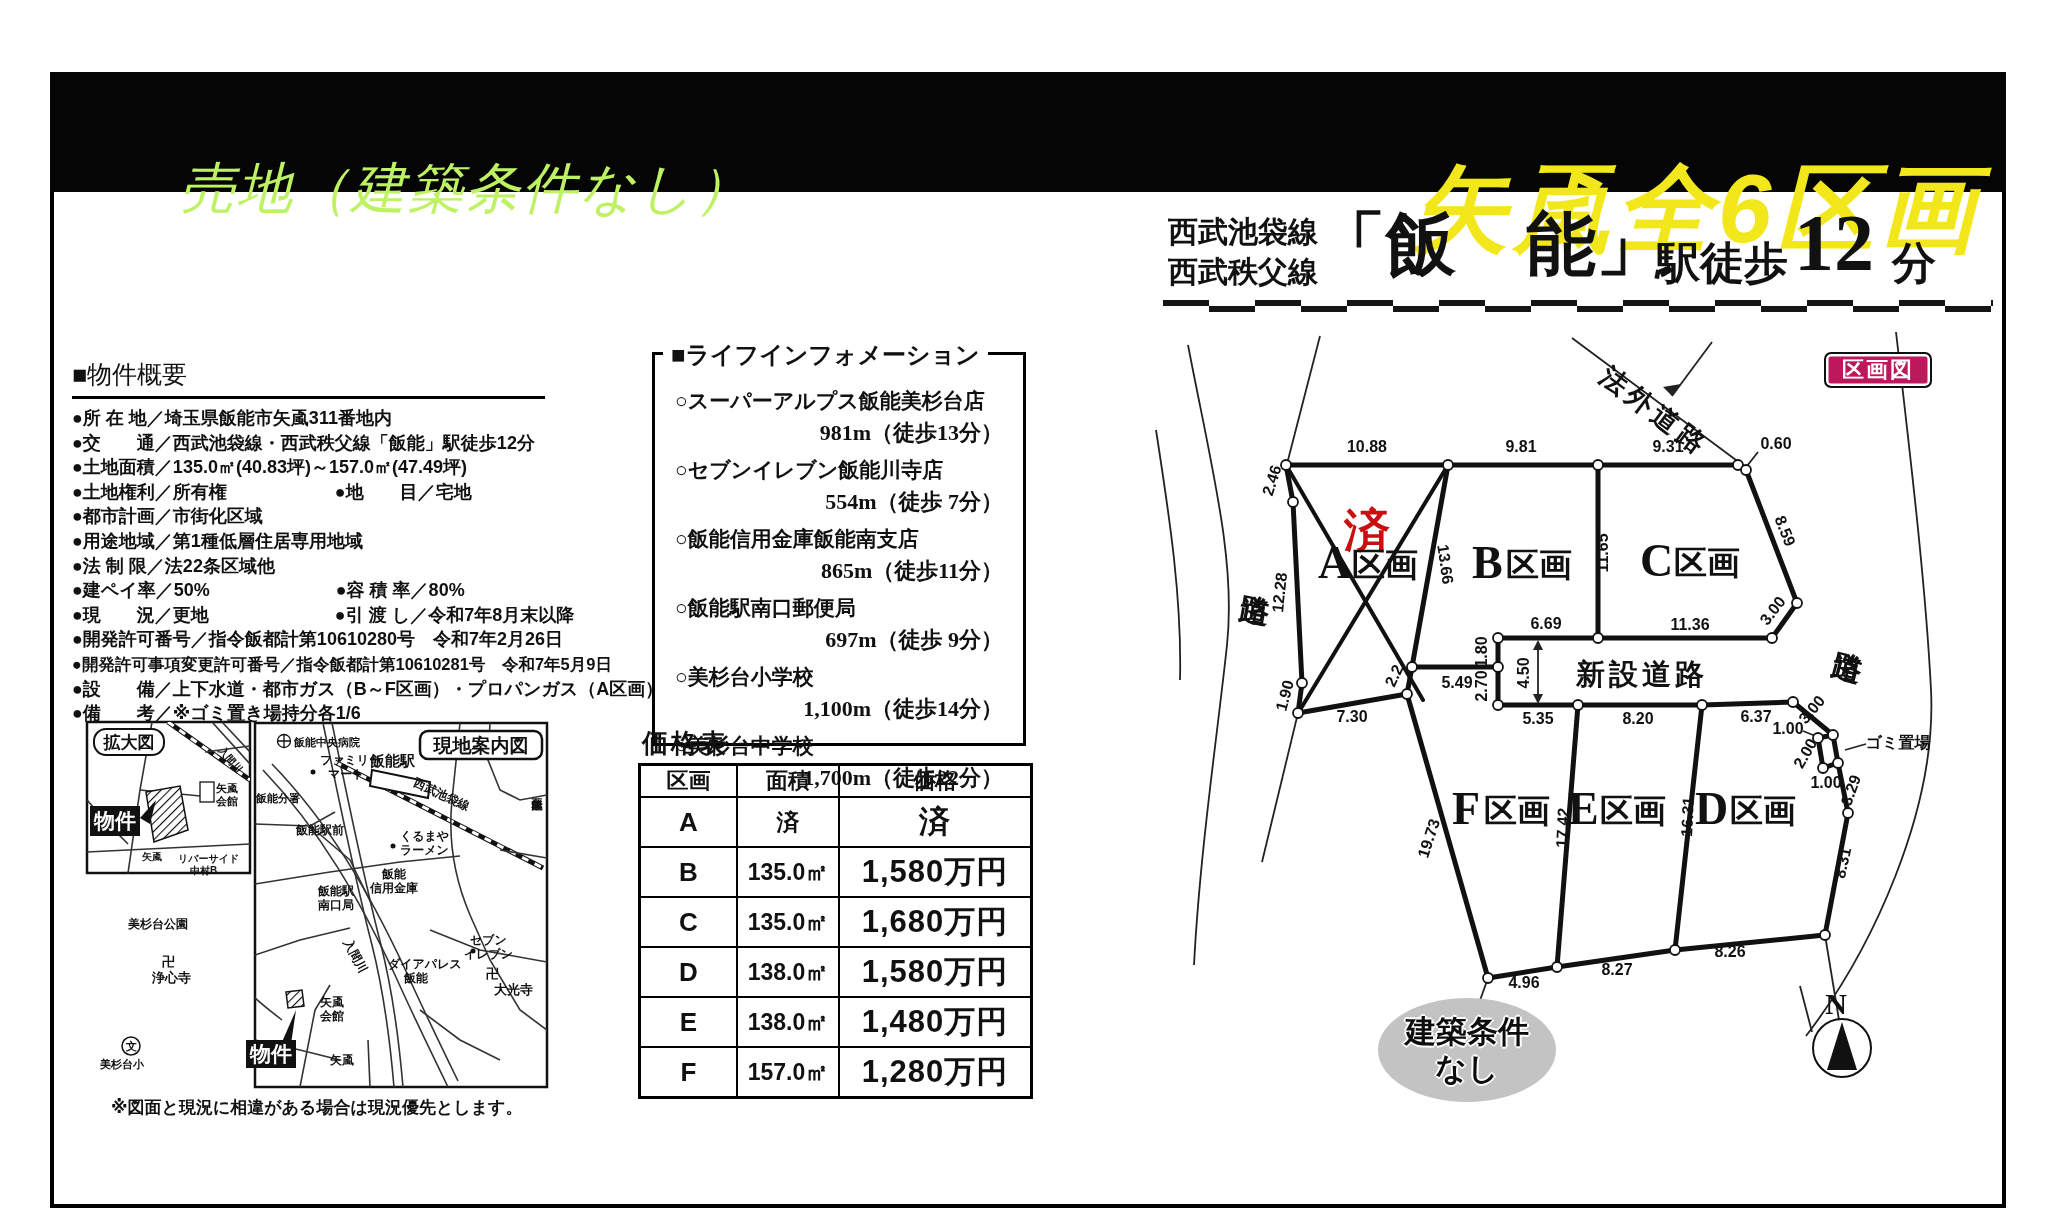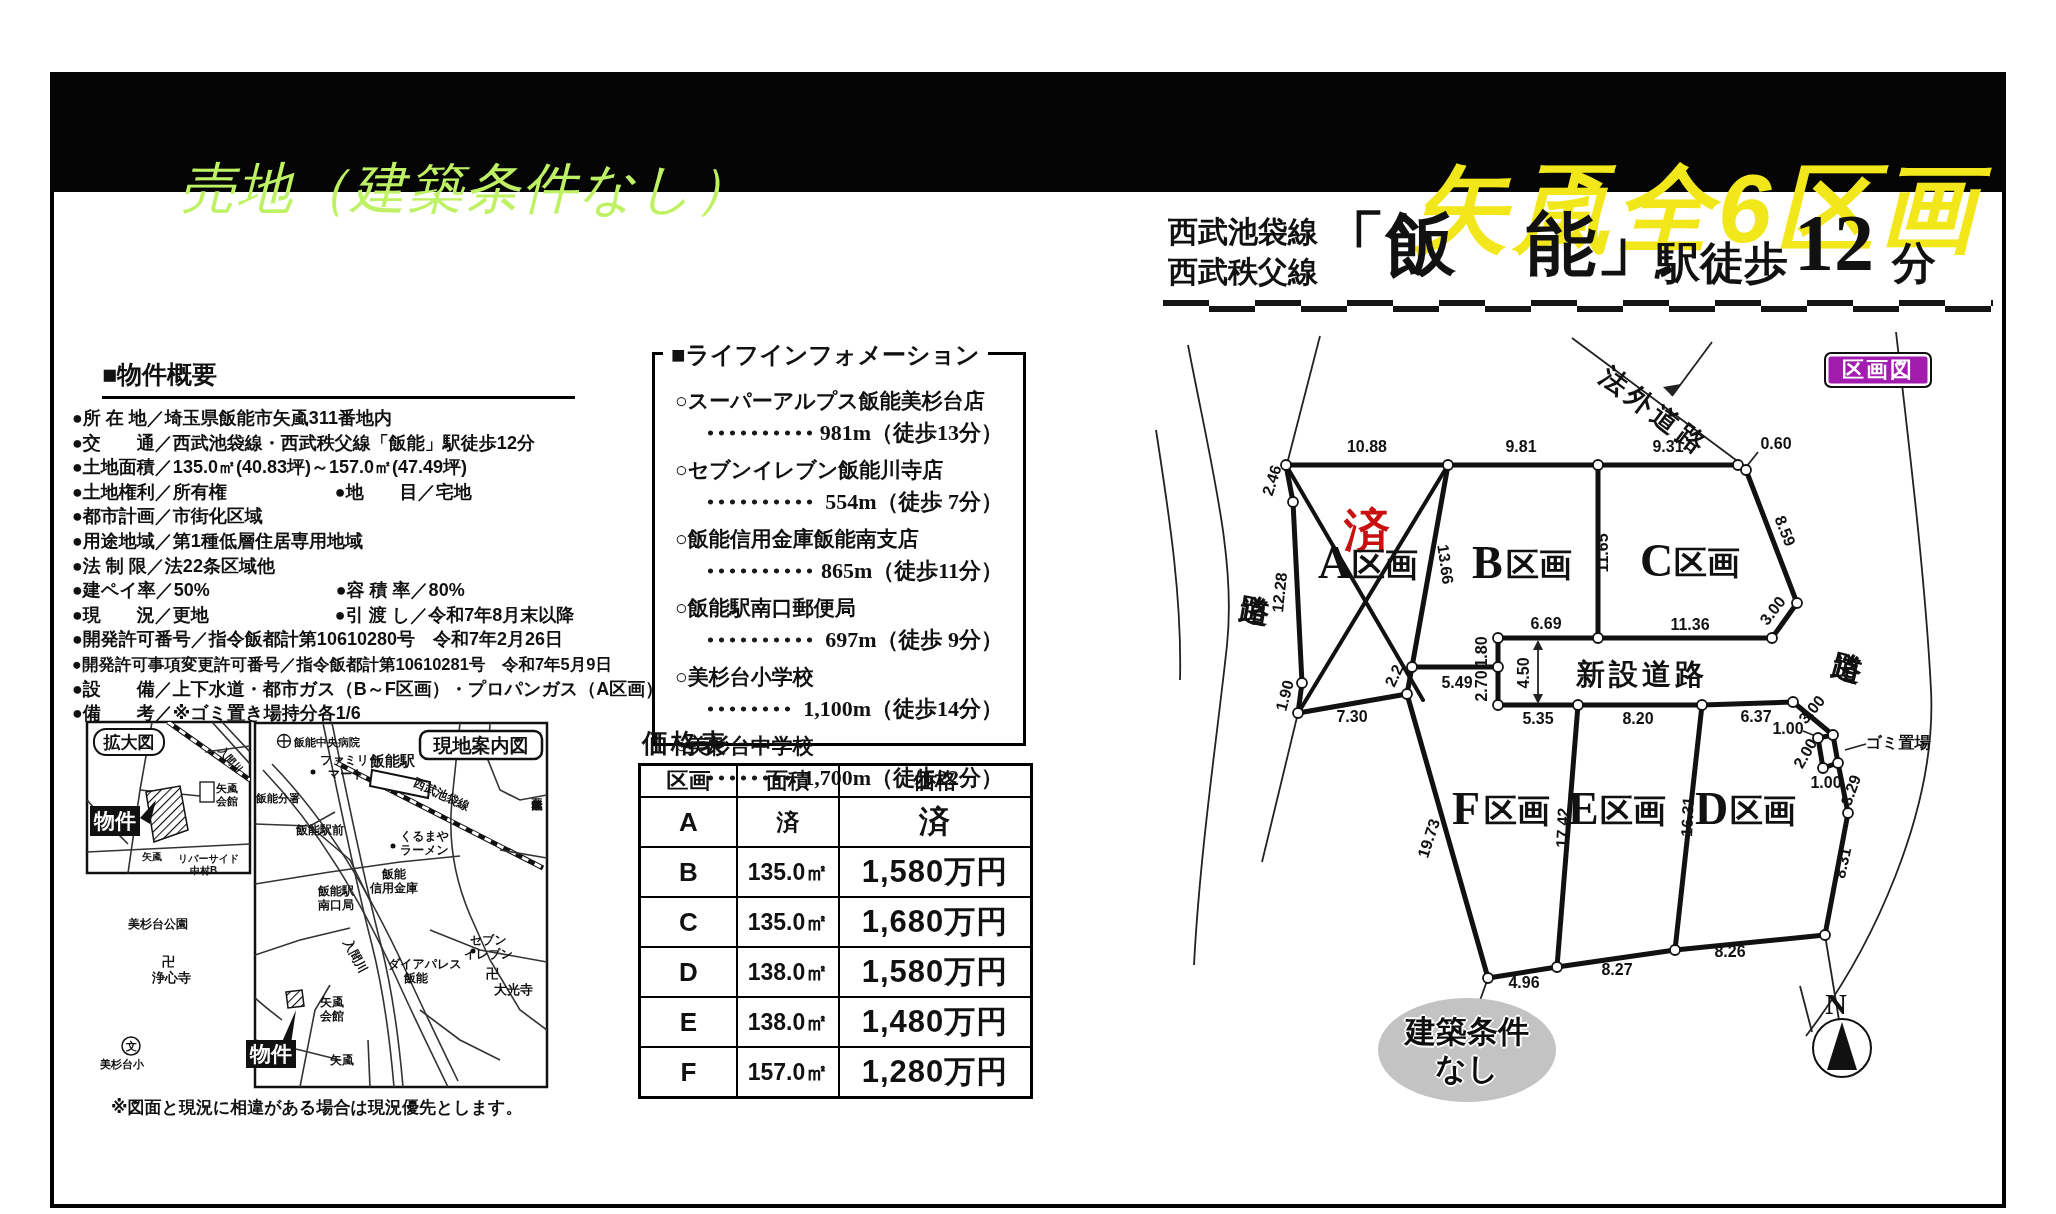--- a/index.html
+++ b/index.html
@@ -21,49 +21,49 @@
   .st-walk1{position:absolute;left:1656px;top:234px;font-weight:bold;font-size:44px;}
   .st-min{position:absolute;left:1794px;top:198px;font-weight:bold;font-size:80px;}
   .st-walk2{position:absolute;left:1892px;top:234px;font-weight:bold;font-size:44px;}
   .rail-bar{position:absolute;left:1163px;top:300px;width:830px;height:12px;
     background-image:
       repeating-linear-gradient(90deg,#151515 0 46px,rgba(0,0,0,0) 46px 92px),
       repeating-linear-gradient(90deg,rgba(0,0,0,0) 0 46px,#151515 46px 92px);
     background-size:100% 6px,100% 6px;background-position:0 0,0 6px;background-repeat:no-repeat,no-repeat;}
   
   .ov{position:absolute;left:72px;top:358px;width:560px;}
-  .ov-h{font-size:25px;font-weight:bold;width:473px;border-bottom:3px solid #000;padding-bottom:5px;margin-left:30px;}
+  .ov-h{font-size:25px;font-weight:normal;width:473px;border-bottom:3px solid #000;padding-bottom:5px;}
   .ov-lines{margin-top:7px;}
   .ov-line{font-size:18px;font-weight:bold;line-height:24.6px;white-space:nowrap;}
   .ov-line.tight{font-size:16.5px;}
   
   .life{position:absolute;left:652px;top:352px;width:368px;height:388px;border:3px solid #000;}
   .life-title{position:absolute;left:8px;top:-16px;background:#fff;padding:0 8px;
               font-size:24px;font-weight:bold;white-space:nowrap;}
   .life-items{padding:32px 14px 0 20px;}
   .life-name{font-family:"Liberation Serif","DejaVu Serif",serif;font-weight:bold;font-size:21px;white-space:nowrap;}
-  .life-dist-row{display:flex;align-items:center;margin:3px 6px 8px 30px;}
+  .life-dist-row{display:flex;align-items:flex-end;margin:3px 6px 8px 30px;flex-direction:column;}
   .leader{flex:1;height:10px;margin-right:8px;
     background-image:radial-gradient(circle,#1a1a1a 2.2px,rgba(0,0,0,0) 2.8px);
     background-size:11px 10px;background-repeat:repeat-x;background-position:0 center;}
   .life-dist{font-family:"Liberation Serif","DejaVu Serif",serif;font-weight:bold;font-size:22px;white-space:nowrap;}
   
   .price-h{position:absolute;left:642px;top:726px;font-size:26px;font-weight:bold;letter-spacing:3px;}
   .price-tbl{position:absolute;left:638px;top:763px;border-collapse:collapse;table-layout:fixed;}
   .price-tbl td,.price-tbl th{border:2.5px solid #000;text-align:center;vertical-align:middle;padding:0;}
   .price-tbl{border:3px solid #000;}
   .col-k{width:95px;} .col-a{width:100px;} .col-p{width:190px;}
   .price-tbl th{height:30px;font-size:22px;font-weight:bold;}
   .price-tbl td{height:48px;}
   .cell-k{font-size:26px;font-weight:bold;}
   .cell-a{font-size:23px;font-weight:bold;}
   .cell-p{font-size:31px;font-weight:bold;letter-spacing:1px;}
   
   .siteplan{position:absolute;left:1140px;top:320px;}
-  .kukaku-badge{position:absolute;left:1824px;top:352px;width:104px;height:32px;background:#a21caf;
+  .kukaku-badge{position:absolute;left:1824px;top:352px;width:104px;height:32px;background:#be185d;
     border-radius:7px;box-shadow:inset 0 0 0 2.5px #fff;border:2px solid #101010;
     color:#fff;font-size:22px;font-weight:bold;display:flex;align-items:center;justify-content:center;letter-spacing:2px;}
   .ellipse{position:absolute;background:#c3c3c3;border-radius:50%;display:flex;flex-direction:column;
     align-items:center;justify-content:center;font-family:"Liberation Serif","DejaVu Serif",serif;
     font-weight:bold;font-size:31px;line-height:37px;color:#0d0d0d;
     text-shadow:-2px 0 #fff,2px 0 #fff,0 -2px #fff,0 2px #fff,-1px -1px #fff,1px 1px #fff;}
   .e1{left:1378px;top:998px;width:178px;height:104px;}
   .e2{left:1612px;top:991px;width:180px;height:104px;}
   
   .p-edge{stroke:#111;stroke-width:5;fill:none;stroke-linecap:round;stroke-linejoin:round;}

